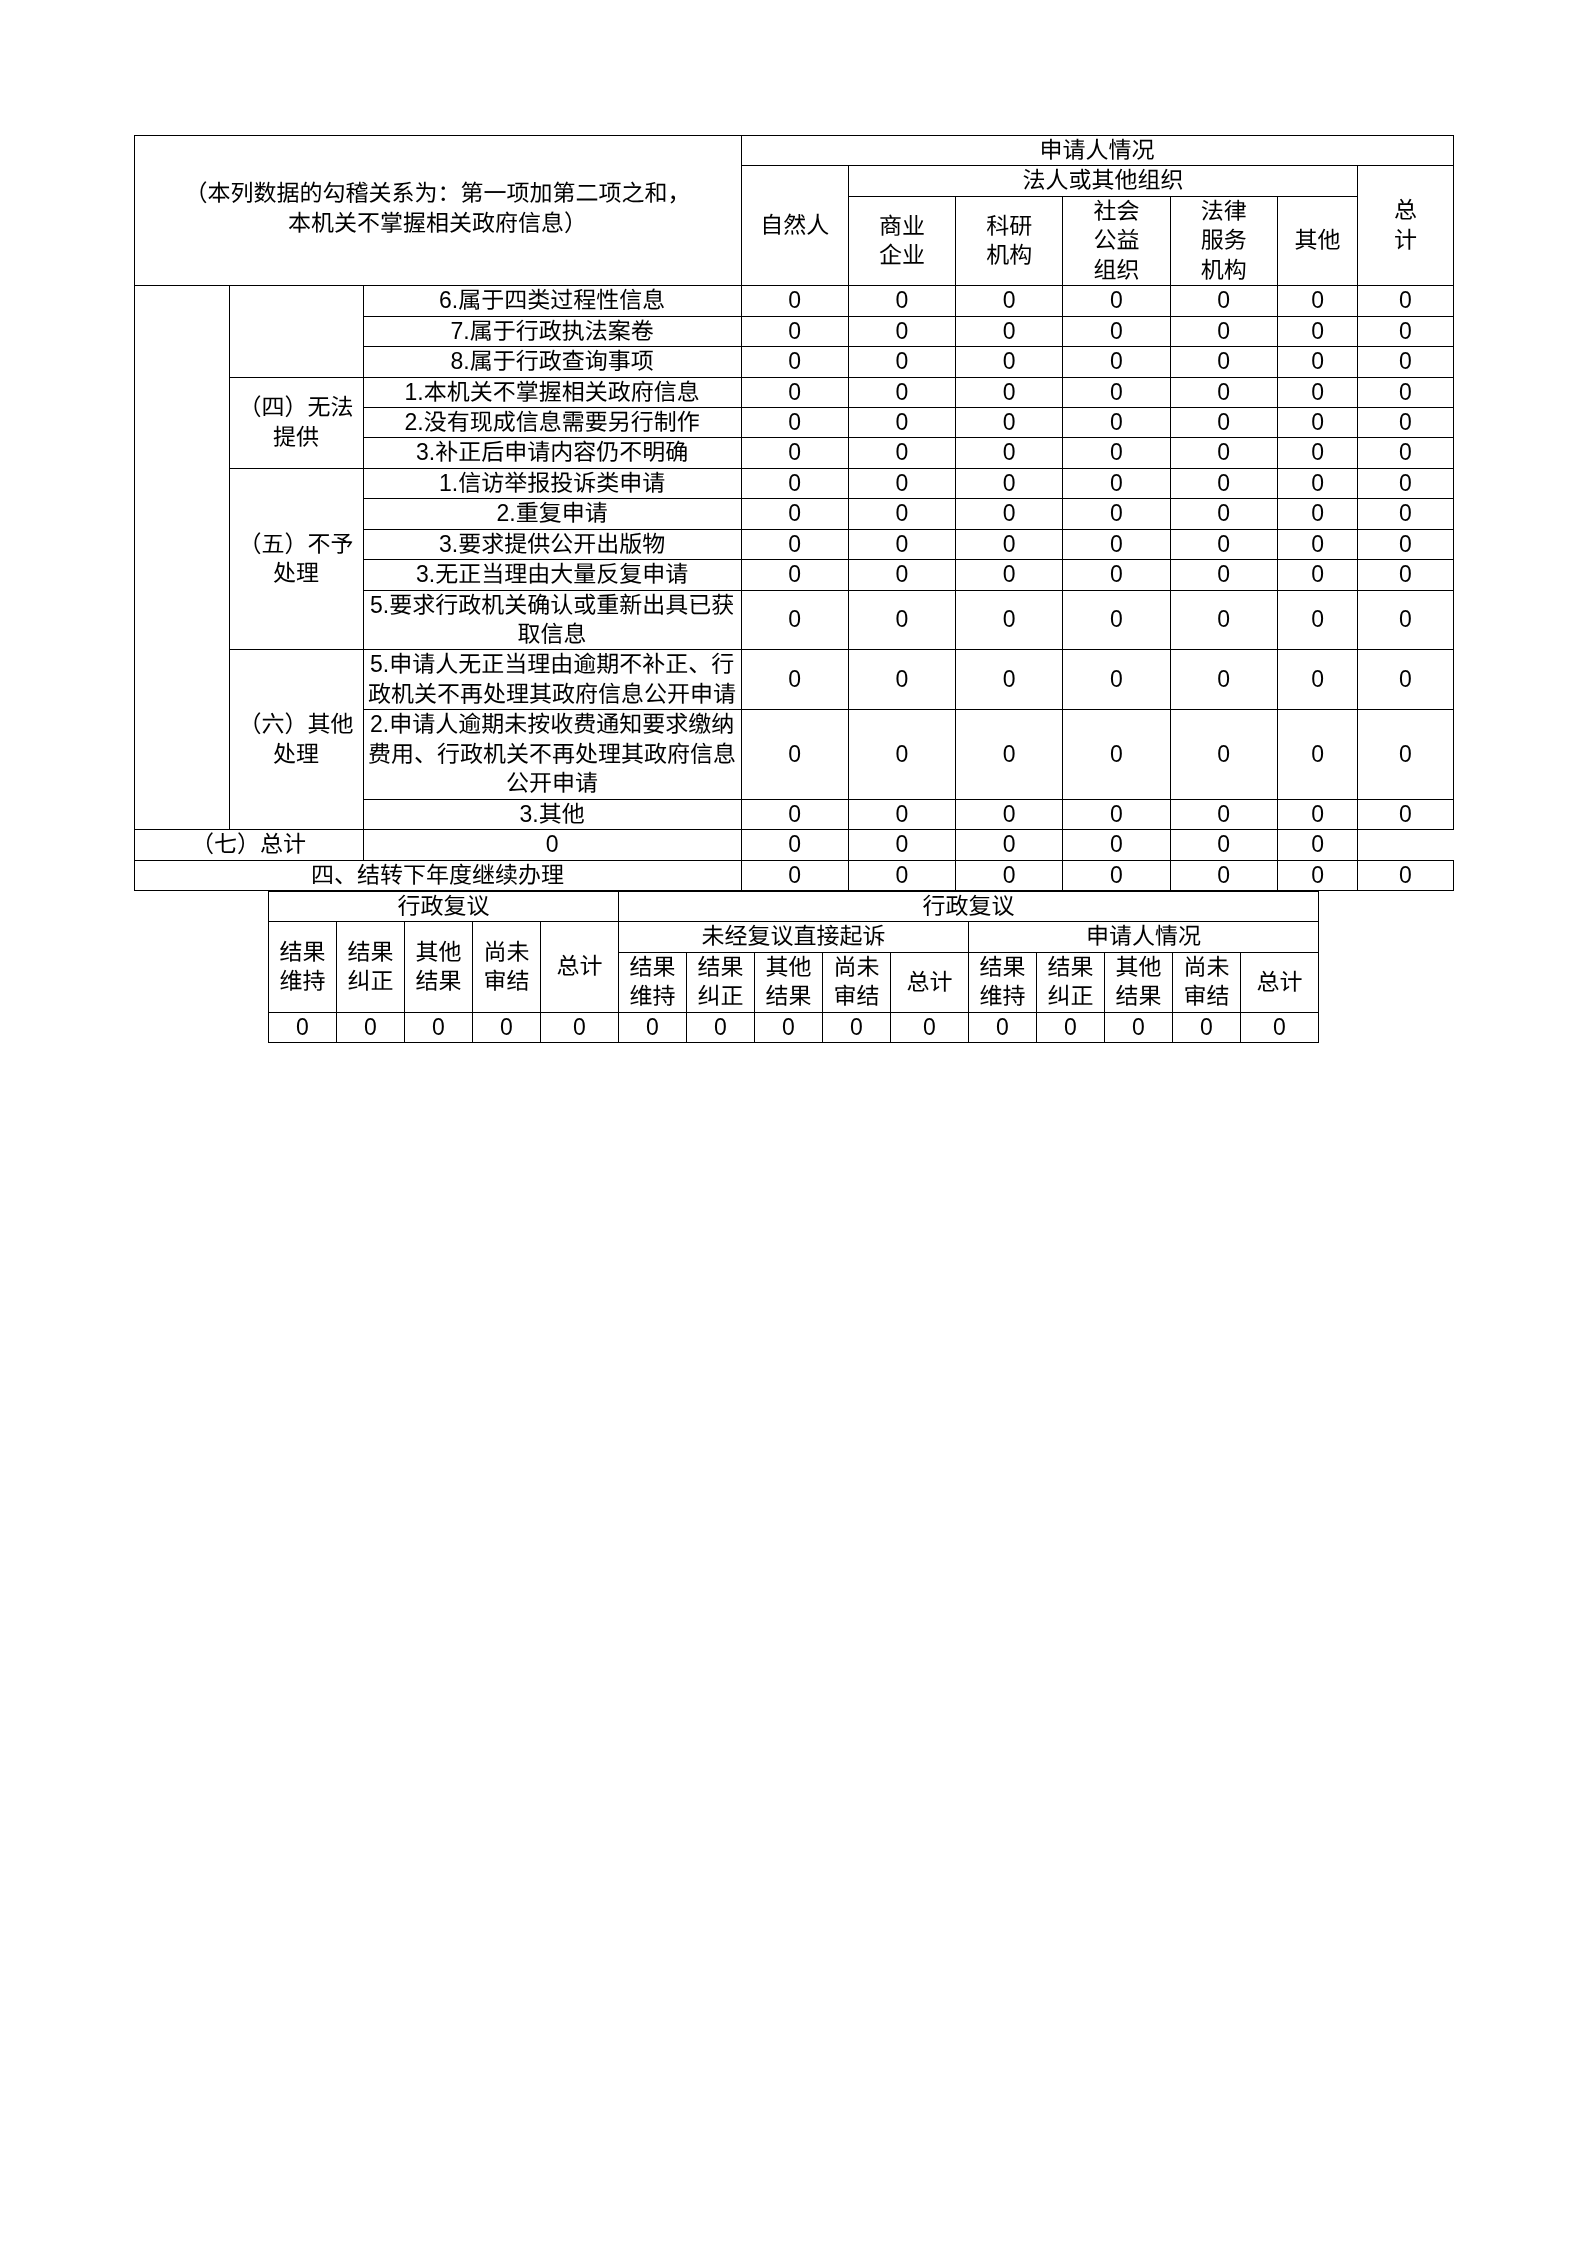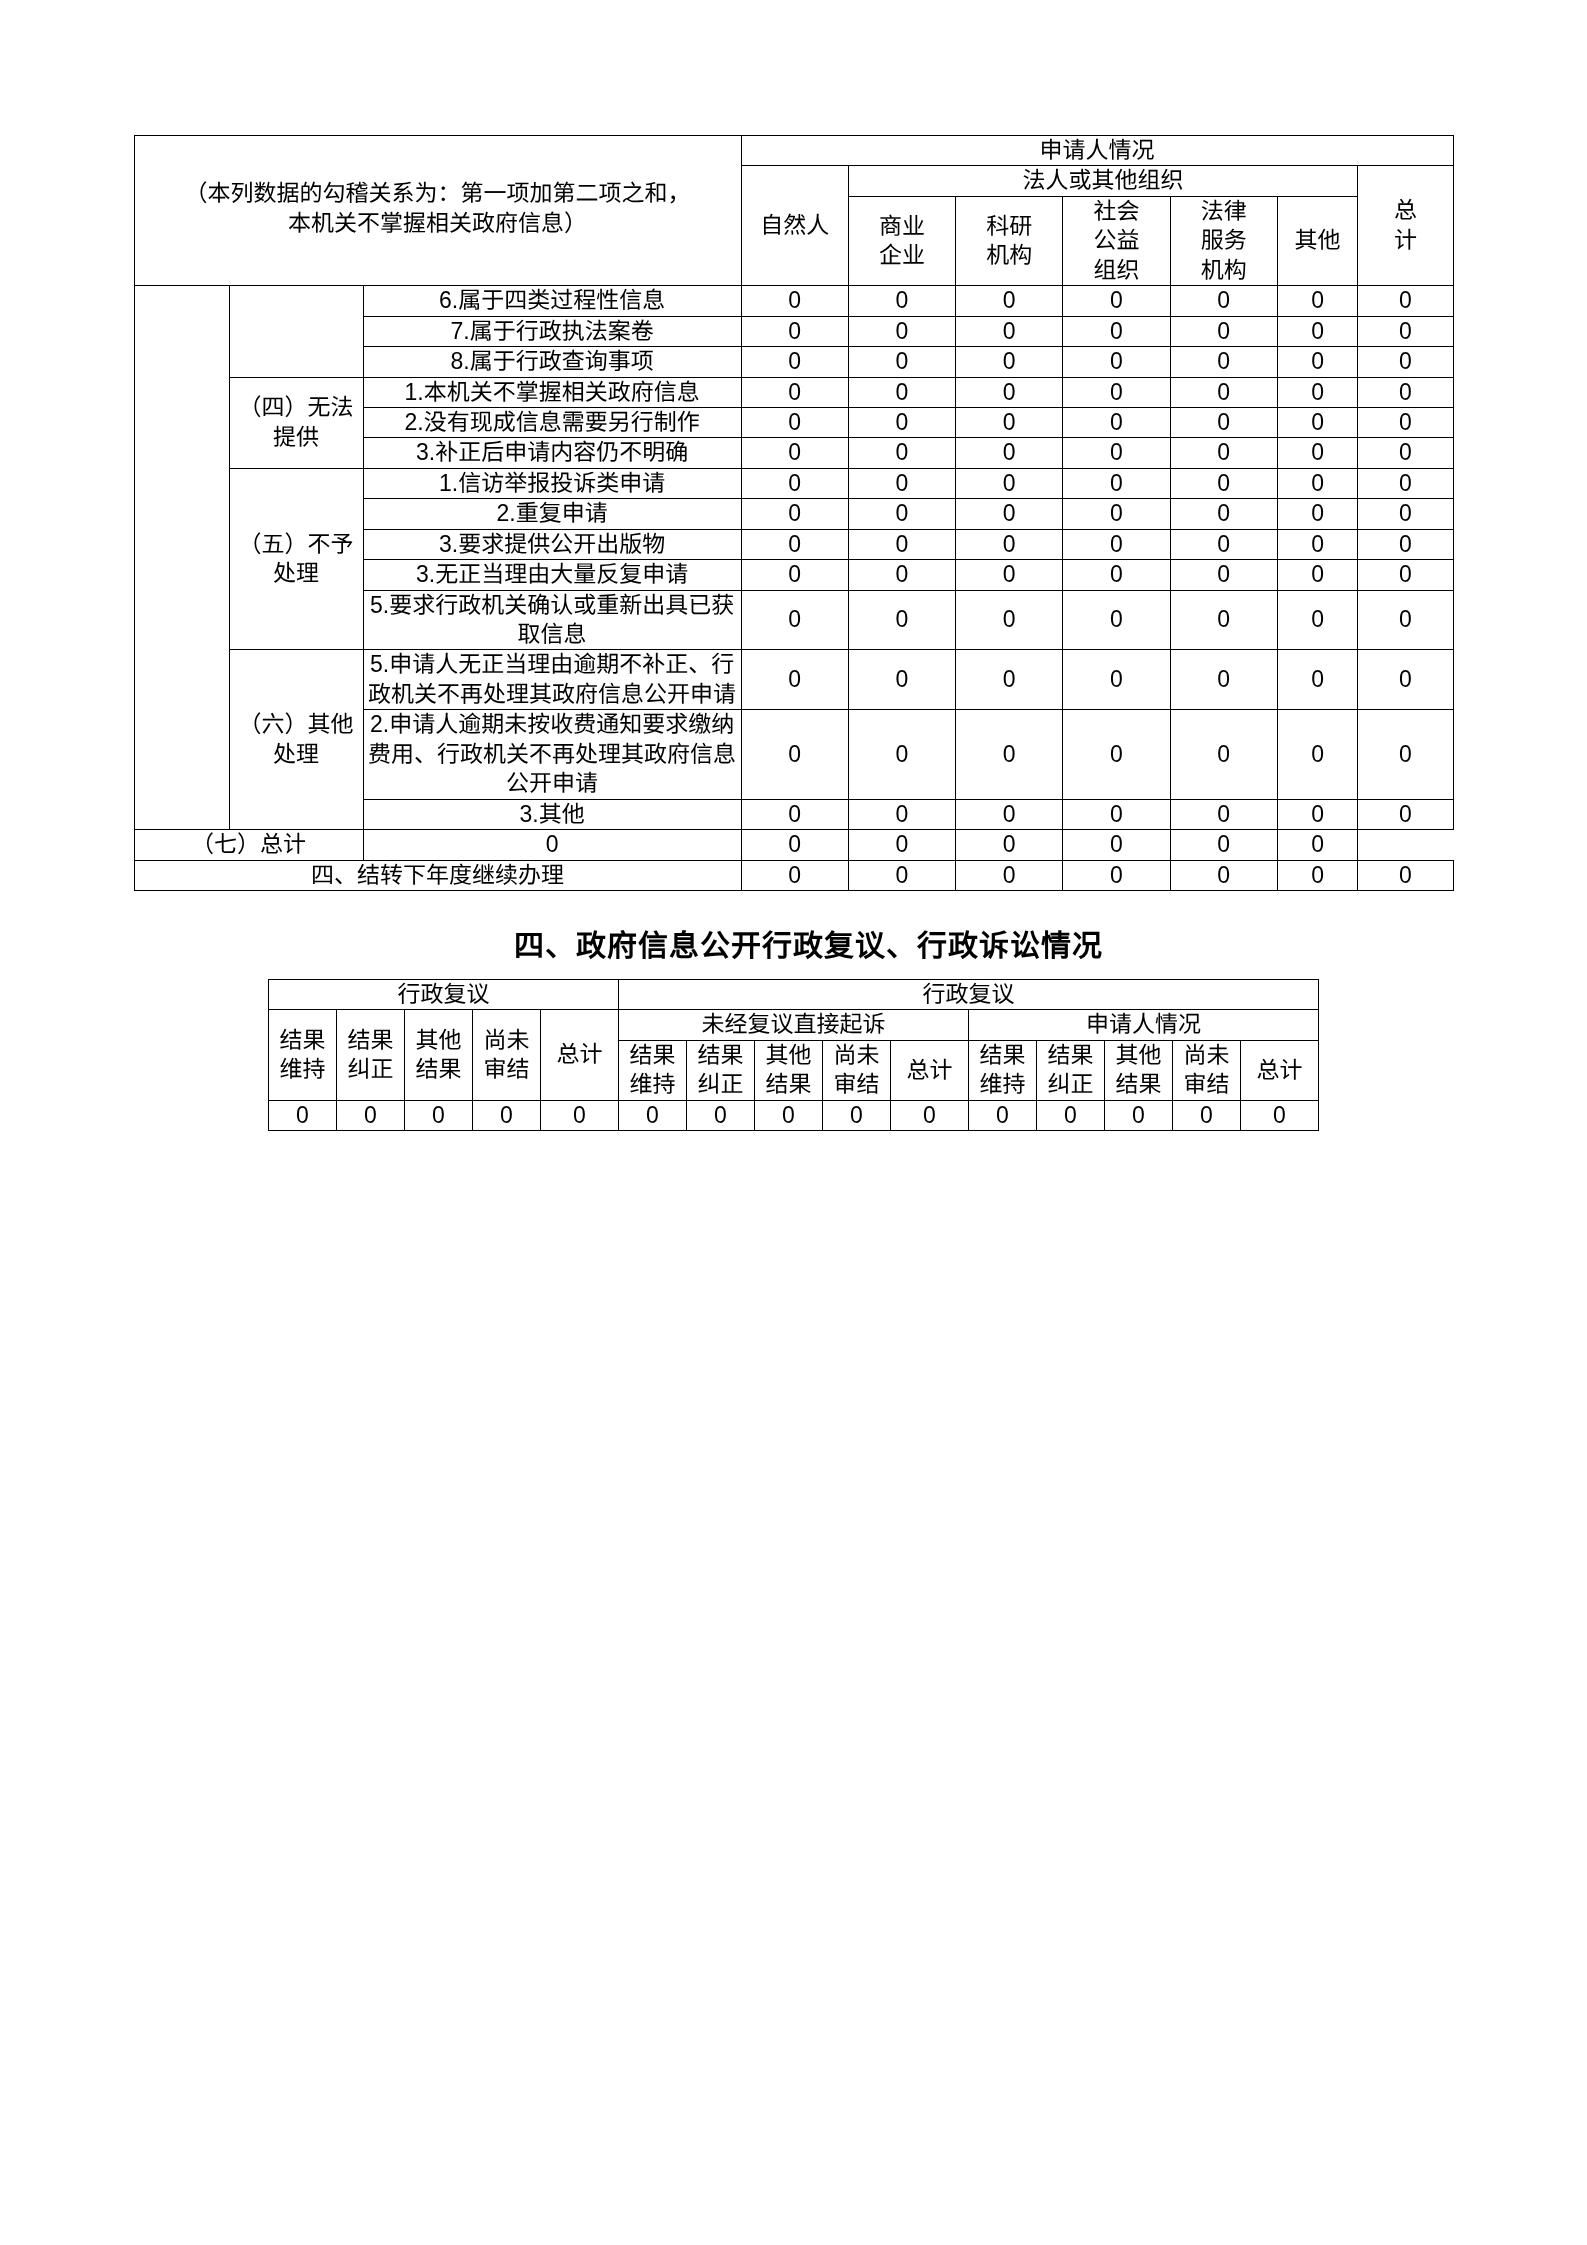--- a/index.html
+++ b/index.html
@@ -347,21 +347,20 @@
         <td class="num">0</td>
         <td class="num">0</td>
         <td class="num">0</td>
         <td class="num">0</td>
         <td class="num">0</td>
         <td class="num">0</td>
       </tr>
     </tbody>
   </table>
 
-  <div class="section-title">四、政府信息公开行政复议、行政诉讼情况</div>
 
   <table class="grid t-lower">
     <colgroup>
       <col style="width:68px">
         <col style="width:68px">
         <col style="width:68px">
         <col style="width:68px">
         <col style="width:78px">
       <col style="width:68px">
         <col style="width:68px">

